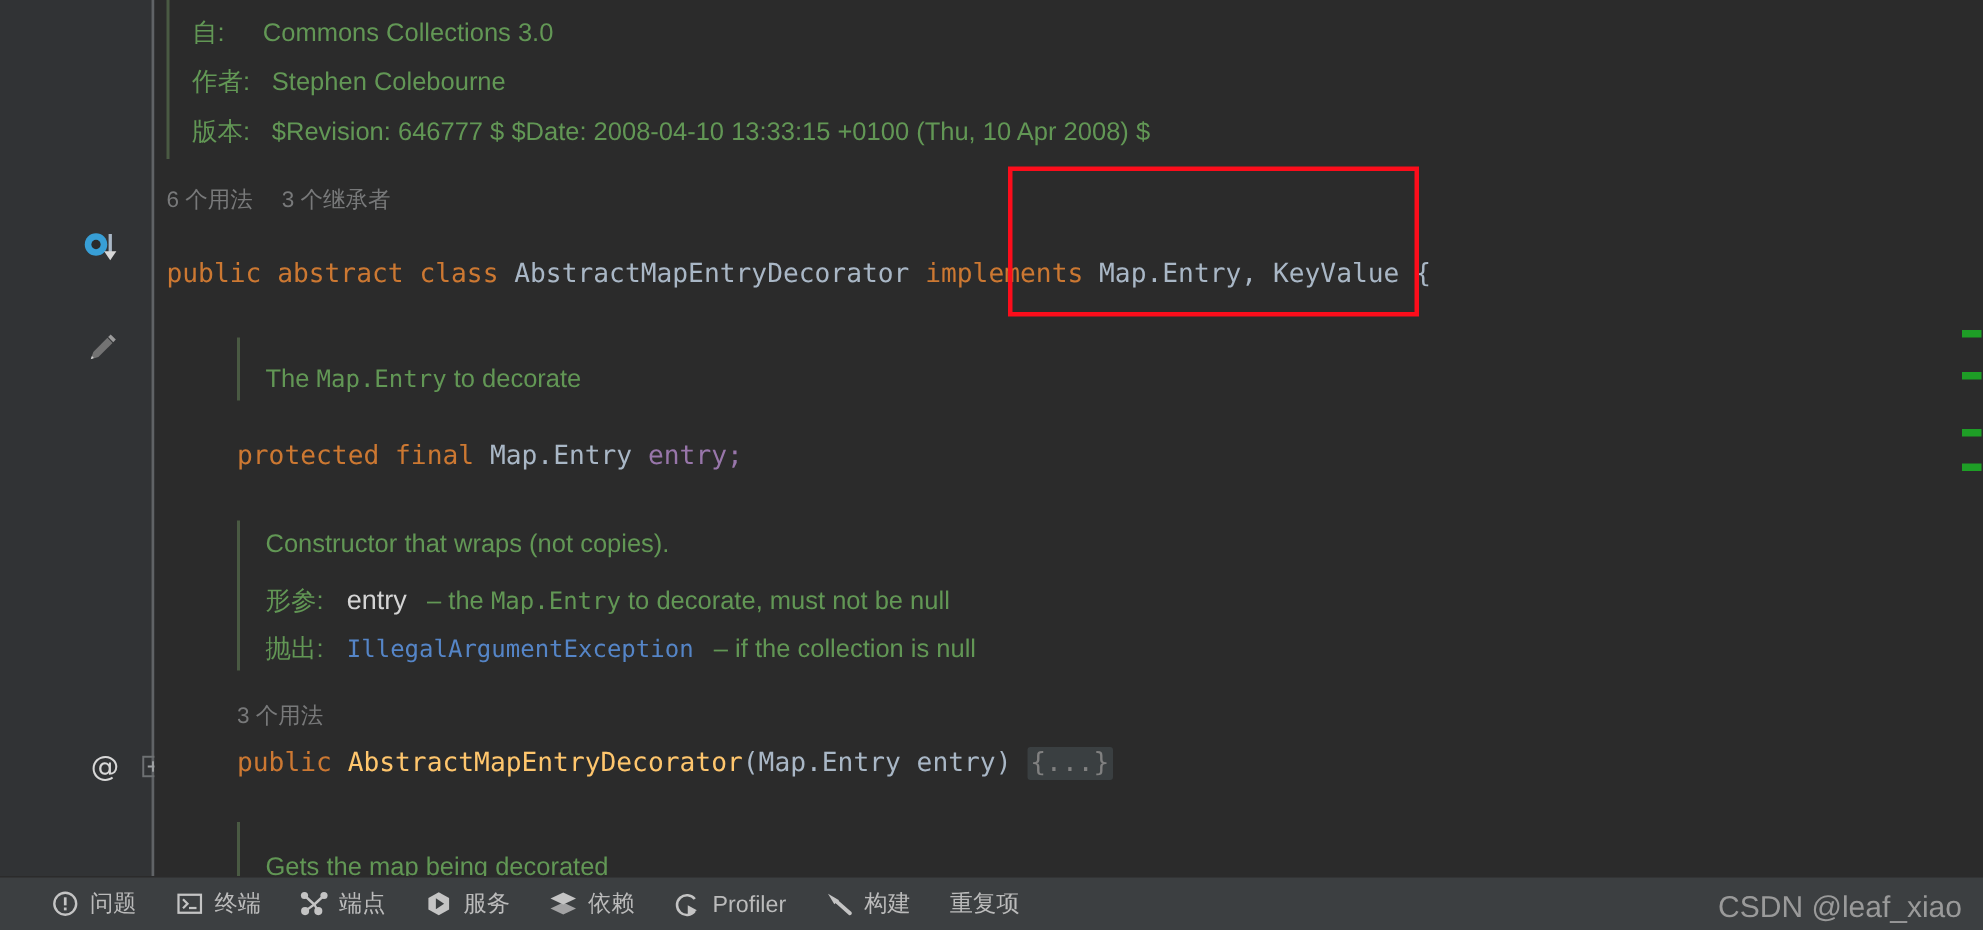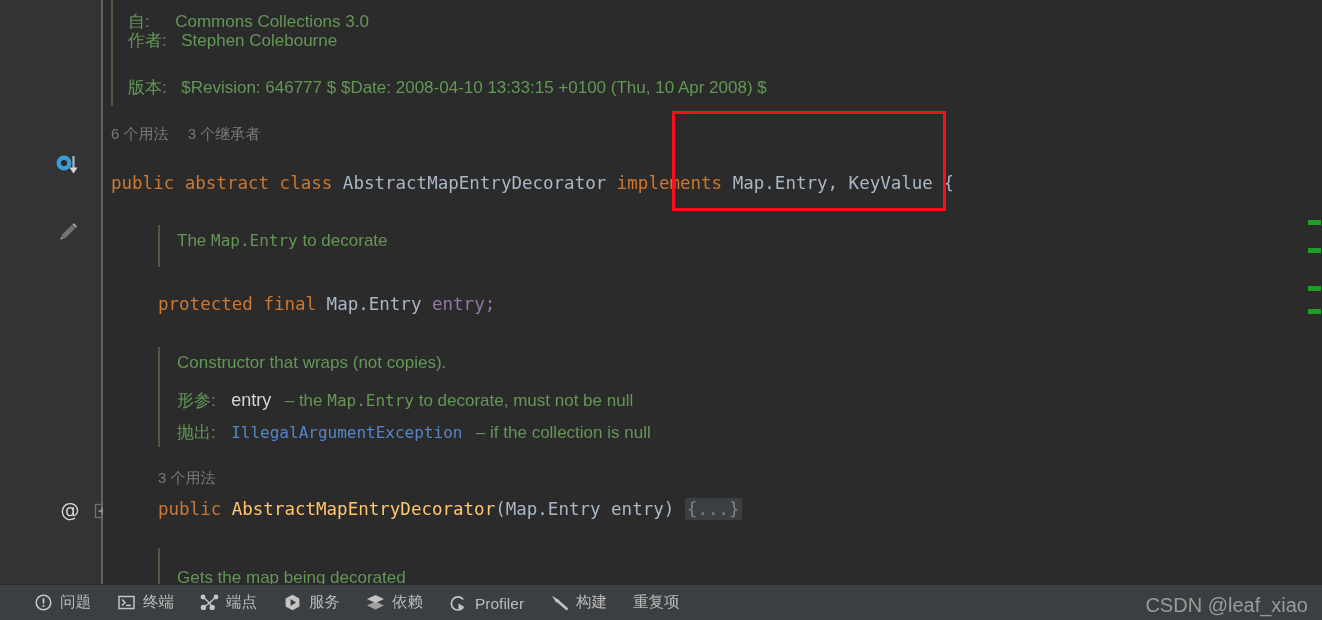--- a/index.html
+++ b/index.html
@@ -258,21 +258,21 @@
     <div id="code">
 
       <div class="docbar" style="left:8px; top:-4px; height:110px;"></div>
 
       <div class="doc" style="left:25px; top:13px;">
         <span>自:</span>
         <span style="display:inline-block;width:16px"></span>
         <span>Commons Collections 3.0</span>
       </div>
 
-      <div class="doc" style="left:25px; top:32px;">
+      <div class="doc" style="left:25px; top:46px;">
         <span>作者:</span>
         <span style="display:inline-block;width:5px"></span>
         <span>Stephen Colebourne</span>
       </div>
 
       <div class="doc" style="left:25px; top:79px;">
         <span>版本:</span>
         <span style="display:inline-block;width:5px"></span>
         <span>$Revision: 646777 $ $Date: 2008-04-10 13:33:15 +0100 (Thu, 10 Apr 2008) $</span>
       </div>
@@ -281,21 +281,21 @@
         <span>6 个用法</span>
         <span class="gap"></span>
         <span>3 个继承者</span>
       </div>
 
       <div class="row" style="left:8px; top:175px;">
         <span class="kw">public</span><span class="plain"> </span><span class="kw">abstract</span><span class="plain"> </span><span class="kw">class</span><span class="plain"> </span><span class="cls">AbstractMapEntryDecorator</span><span class="plain"> </span><span class="kw">implements</span><span class="plain"> </span><span class="cls">Map.Entry,</span><span class="plain"> </span><span class="cls">KeyValue</span><span class="plain"> </span><span class="plain">{</span>
       </div>
 
       <div class="docbar" style="left:55px; top:225px; height:42px;"></div>
-      <div class="doc" style="left:74px; top:232px;">
+      <div class="doc" style="left:74px; top:244px;">
         <span>The </span><span class="mono">Map.Entry</span><span> to decorate</span>
       </div>
 
       <div class="row" style="left:55px; top:296px;text-align:center;">
         <span class="kw">protected</span><span class="plain"> </span><span class="kw">final</span><span class="plain"> </span><span class="cls">Map.Entry</span><span class="plain"> </span><span class="fld">entry;</span>
       </div>
 
       <div class="docbar" style="left:55px; top:347px; height:100px;"></div>
 
       <div class="doc" style="left:74px; top:354px;">Constructor that wraps (not copies).</div>

